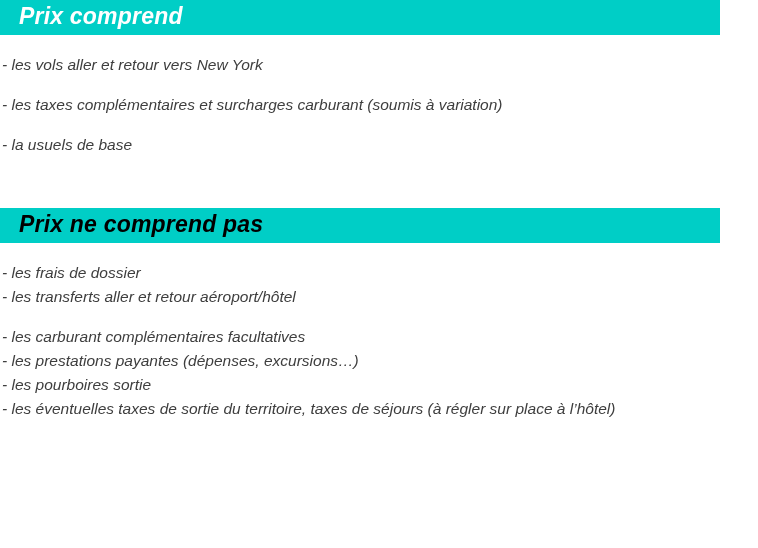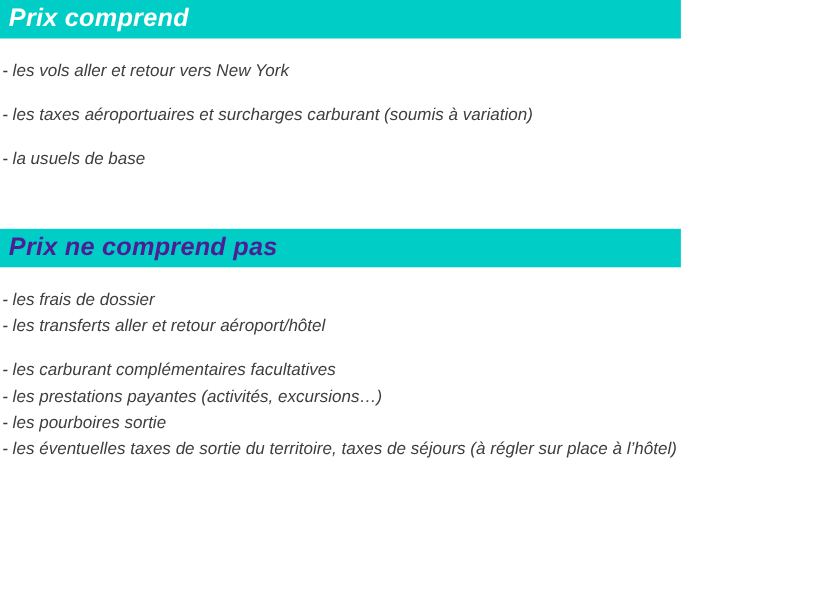--- a/index.html
+++ b/index.html
@@ -13,27 +13,27 @@
     overflow: hidden;
     font-family: "Liberation Sans", sans-serif;
   }
   .page {
     width: 758px;
     height: 548px;
     background: #ffffff;
     position: relative;
   }
   .section-bar {
-    width: 619px;
+    width: 720px;
     height: 35px;
     background: #00CEC6;
     display: flex;
     align-items: center;
     box-sizing: border-box;
-    padding-left: 8px;
+    padding-left: 19px;
   }
   .section-bar .section-title {
     color: #ffffff;
     font-style: italic;
     font-weight: bold;
     font-size: 23px;
     letter-spacing: 0.2px;
     white-space: nowrap;
     position: relative;
     top: -1px;
@@ -60,32 +60,32 @@
 <body>
 
 <div class="page">
 
   <div class="section section-1">
     <div class="section-bar" style="background: rgb(0, 206, 198);">
       <span class="section-title" style="color: rgb(255, 255, 255);">Prix comprend</span>
     </div>
     <div class="section-body">
       <div class="list-item spaced">- les vols aller et retour vers New York</div>
-      <div class="list-item spaced">- les taxes aéroportuaires et surcharges carburant (soumis à variation)</div>
+      <div class="list-item spaced">- les taxes complémentaires et surcharges carburant (soumis à variation)</div>
       <div class="list-item">- la usuels de base</div>
     </div>
   </div>
 
   <div class="section section-2">
     <div class="section-bar" style="background: rgb(0, 206, 198);">
-      <span class="section-title" style="color: #4c1d95;">Prix ne comprend pas</span>
+      <span class="section-title" style="color: #000000;">Prix ne comprend pas</span>
     </div>
     <div class="section-body">
       <div class="list-item">- les frais de dossier</div>
       <div class="list-item spaced">- les transferts aller et retour aéroport/hôtel</div>
       <div class="list-item">- les carburant complémentaires facultatives</div>
-      <div class="list-item">- les prestations payantes (activités, excursions…)</div>
+      <div class="list-item">- les prestations payantes (dépenses, excursions…)</div>
       <div class="list-item">- les pourboires sortie</div>
       <div class="list-item">- les éventuelles taxes de sortie du territoire, taxes de séjours (à régler sur place à l’hôtel)</div>
     </div>
   </div>
 
 </div>
 
 </body></html>

